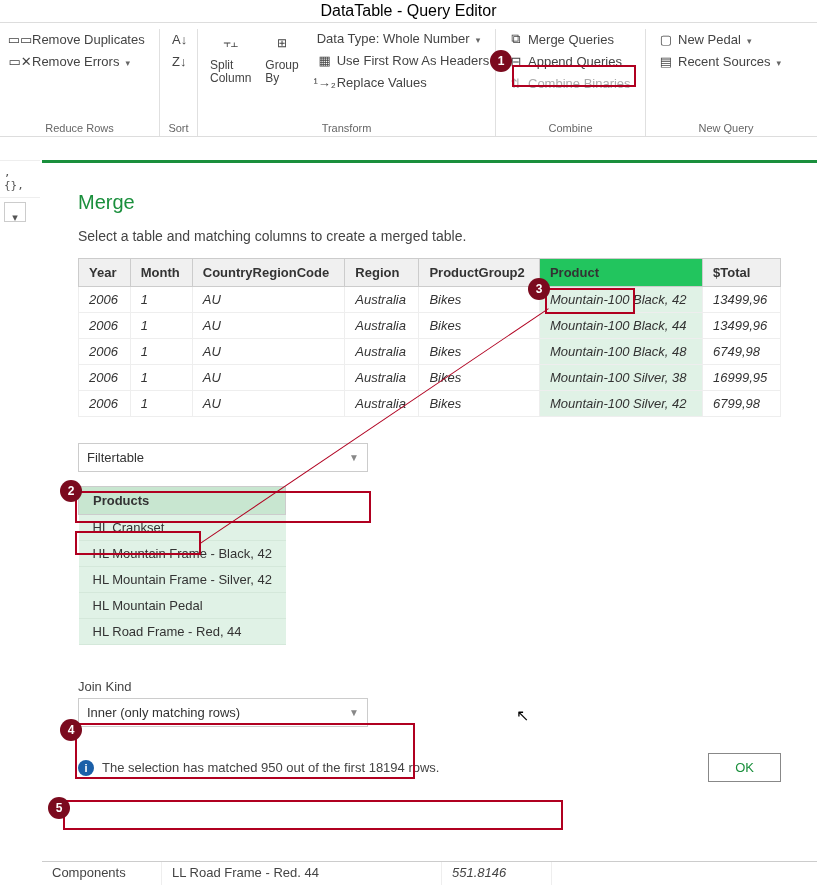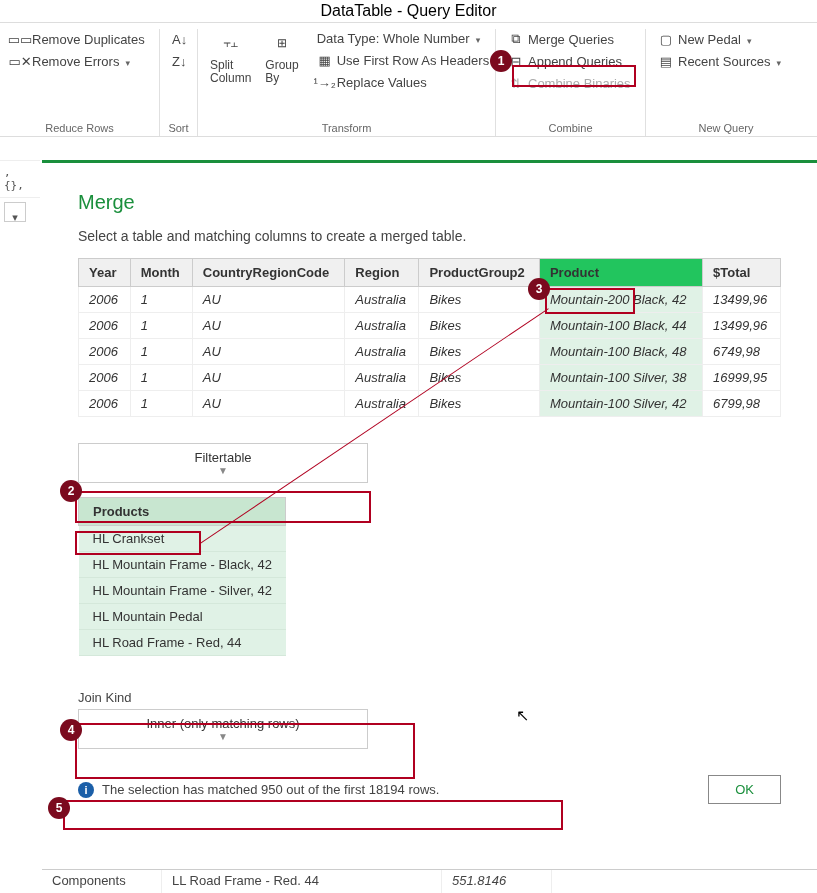--- a/index.html
+++ b/index.html
@@ -32,34 +32,34 @@
 .tbl th { background: #f0f0f0; text-align: left; padding: 6px 10px; border: 1px solid #ccc; font-weight: 600; }
 .tbl th.sel { background: #22c55e; }
 .tbl td { padding: 5px 10px; border: 1px solid #eee; font-style: italic; }
 .tbl td.r { text-align: left; font-style: italic; }
 .tbl td.sel { background: #e0f2e6; }
 
 .tbl2 { border-collapse: collapse; margin-top: 14px; font-size: 13px; }
 .tbl2 th { background: #c8e6d0; text-align: left; padding: 6px 14px; border: 1px solid #ccc; font-weight: 600; }
 .tbl2 td { background: #e0f2e6; padding: 5px 14px; border-bottom: 1px solid #d4e8da; }
 
-.dropdown { border: 1px solid #ccc; padding: 6px 8px; font-size: 13px; width: 290px; display: flex; justify-content: space-between; align-items: center; background: #fff; cursor: pointer; flex-direction: column; }
+.dropdown { border: 1px solid #ccc; padding: 6px 8px; font-size: 13px; width: 290px; display: flex; justify-content: space-between; align-items: center; background: #fff; cursor: pointer; }
 .dropdown .dd-caret { color: #888; font-size: 10px; }
 
 .section-label { font-size: 13px; color: #444; margin-bottom: 4px; }
 .info-row { display: flex; align-items: center; gap: 8px; font-size: 13px; color: #444; }
 .info-icon { width: 16px; height: 16px; border-radius: 50%; background: #1b5fa8; color: #fff; font-size: 11px; font-weight: bold; display: inline-flex; align-items: center; justify-content: center; }
 
 .ok-btn { border: 1px solid #888; padding: 6px 26px; font-size: 13px; background: #fff; cursor: pointer; color: #1a8f3c; }
 
 .badge { position: absolute; width: 22px; height: 22px; border-radius: 50%; background: #7b0a1e; color: #fff; font-size: 12px; font-weight: bold; display: flex; align-items: center; justify-content: center; z-index: 10; }
 .redbox { position: absolute; border: 2px solid #b00020; z-index: 9; pointer-events:none; }
 .redline { position: absolute; background: #b00020; height: 1px; transform-origin: 0 0; z-index: 8; pointer-events:none; }
 
-.footer-row { position: absolute; left: 42px; right: 0; bottom: 0; height: 24px; border-top: 1px solid #ccc; display: flex; font-size: 13px; color: #444; }
+.footer-row { position: absolute; left: 42px; right: 0; bottom: 8px; height: 24px; border-top: 1px solid #ccc; display: flex; font-size: 13px; color: #444; }
 .footer-row div { padding: 3px 10px; border-right: 1px solid #eee; }
 
 .cursor { position: absolute; font-size: 16px; color: #000; z-index: 11; pointer-events:none; }
 </style>
 </head>
 <body>
 
 <div class="titlebar">DataTable - Query Editor</div>
 
 <div class="ribbon">
@@ -174,21 +174,21 @@
       <th>$Total</th>
     </tr>
       </thead>
     <tbody id="t1body">
         <tr>
           <td class="r">2006</td>
           <td class="r">1</td>
           <td>AU</td>
           <td>Australia</td>
           <td>Bikes</td>
-          <td class="sel">Mountain-200 Black, 42</td>
+          <td class="sel">Mountain-100 Black, 42</td>
           <td class="r">13499,96</td>
         </tr>
         <tr>
           <td class="r">2006</td>
           <td class="r">1</td>
           <td>AU</td>
           <td>Australia</td>
           <td>Bikes</td>
           <td class="sel">Mountain-100 Black, 44</td>
           <td class="r">13499,96</td>

